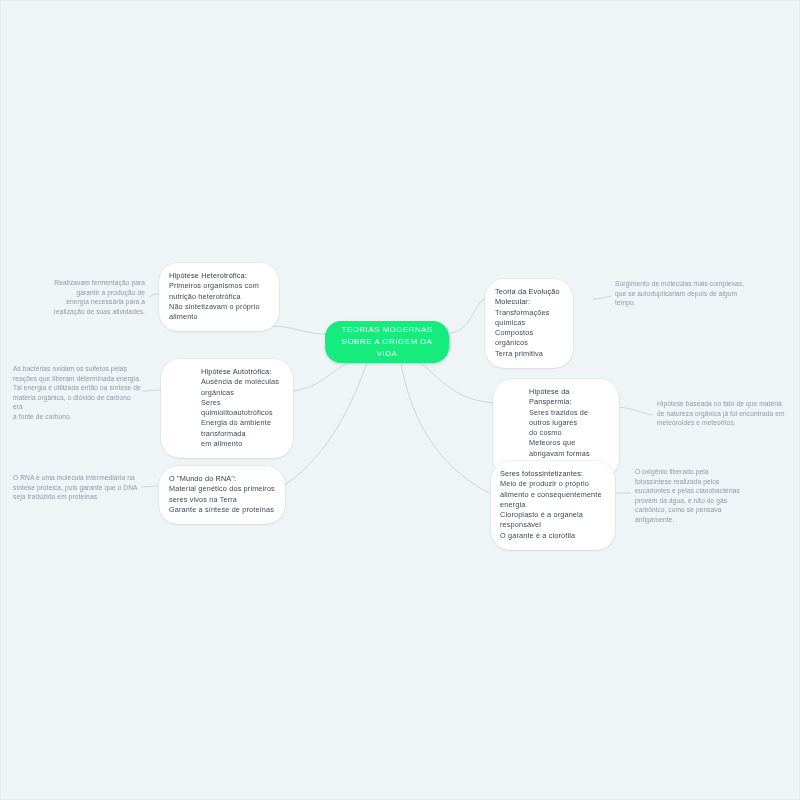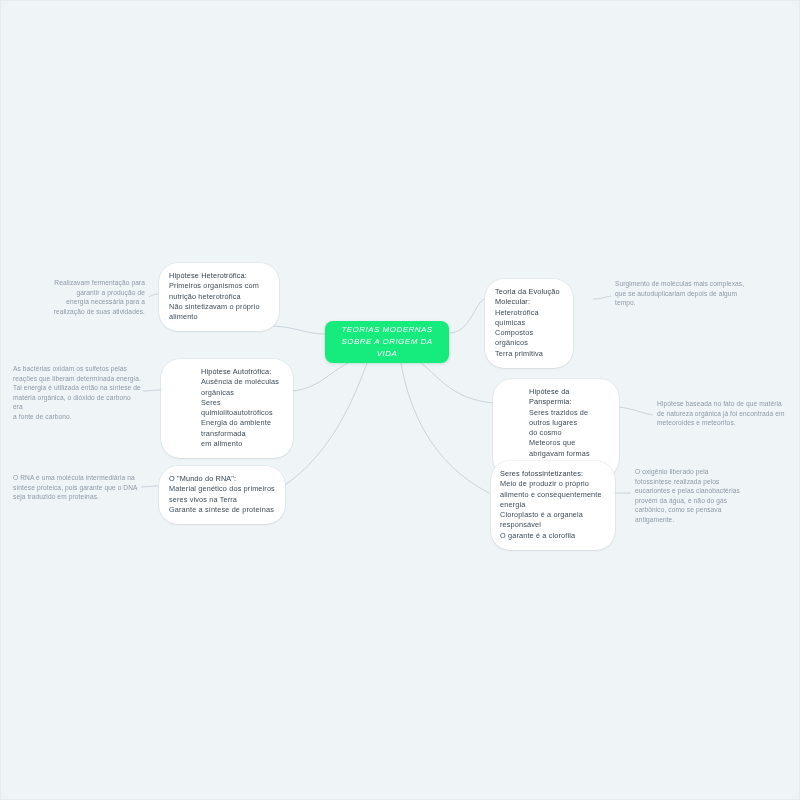--- a/index.html
+++ b/index.html
@@ -45,26 +45,25 @@
     letter-spacing: 0.02em;
     white-space: pre-wrap;
   }
   .node-line.title {
     color: #33414d;
   }
   .root {
     position: absolute;
     box-sizing: border-box;
     background: #16eb7e;
-    border-radius: 8px;
+    border-radius: 16px;
     display: flex;
     align-items: center;
     justify-content: center;
     box-shadow: 0 1px 3px rgba(30, 150, 95, 0.22);
-    font-style: italic;
   }
   .root-label {
     font-size: 8px;
     line-height: 12px;
     color: #ffffff;
     text-align: center;
     letter-spacing: 0.06em;
     white-space: pre-line;
     padding: 0 8px;
   }
@@ -160,21 +159,21 @@
     <div class="node-line">Garante a síntese de proteínas</div>
   </div>
   <div class="note" style="left:8px; top:470px; width:134px;">
     <div class="note-text">O RNA é uma molécula intermediária na
 síntese proteica, pois garante que o DNA
 seja traduzido em proteínas.</div>
   </div>
 
   <div class="node" style="left:484px; top:278px; width:88px;">
     <div class="node-line title">Teoria da Evolução Molecular:</div>
-    <div class="node-line">Heterotrófica químicas</div>
+    <div class="node-line">Transformações químicas</div>
     <div class="node-line">Compostos orgânicos</div>
     <div class="node-line">Terra primitiva</div>
   </div>
   <div class="note" style="left:610px; top:276px; width:164px;">
     <div class="note-text">Surgimento de moléculas mais complexas,
 que se autoduplicariam depois de algum
 tempo.</div>
   </div>
 
   <div class="node" style="left:492px; top:378px; width:126px;padding-left:36px;">

